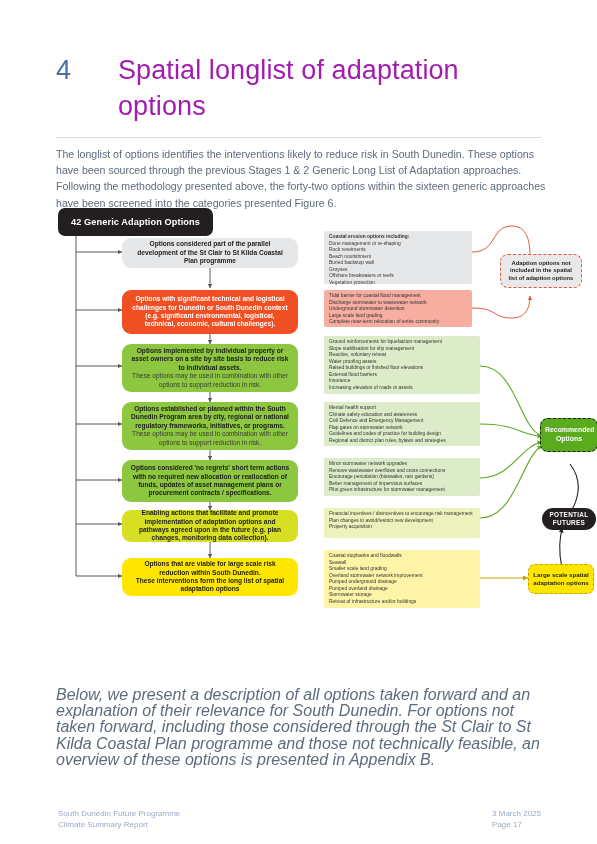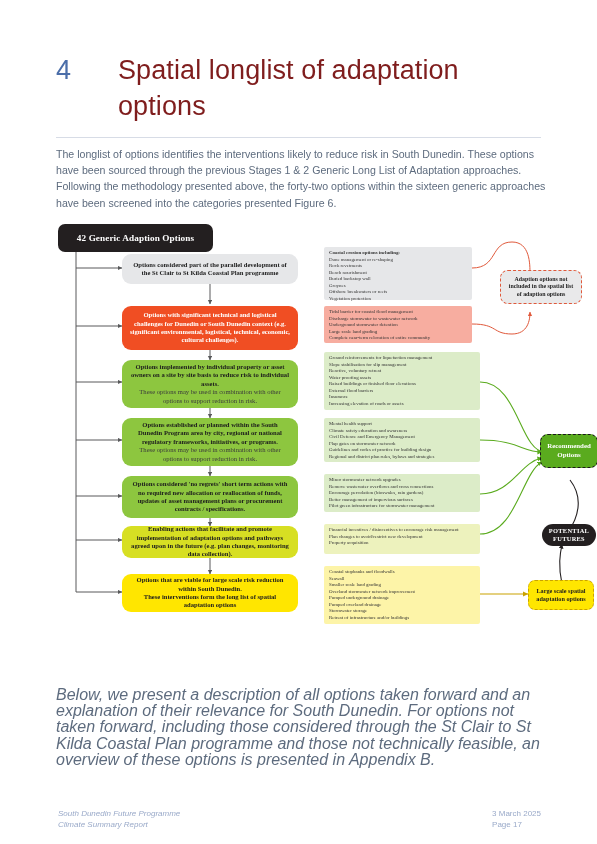--- a/index.html
+++ b/index.html
@@ -16,37 +16,37 @@
   
   .heading{
     position:absolute;left:56px;top:52px;width:480px;
     display:flex;align-items:flex-start;
   }
   .h-num{
     font-size:27px;color:#4b6ea9;font-weight:400;
     width:62px;flex:0 0 62px;line-height:36px;
   }
   .h-text{
-    font-size:27px;color:#7f1d1d;font-weight:400;line-height:36px;
+    font-size:27px;color:#a21caf;font-weight:400;line-height:36px;
     letter-spacing:0.1px;
   }
   .rule{
     position:absolute;left:56px;top:137px;width:485px;height:1px;
     background:#d7dce6;
   }
 
   
   .intro{
     position:absolute;left:56px;top:146px;width:490px;
     font-size:10.6px;line-height:16.2px;color:#5d6b7e;
   }
 
   
   .chart{
-    position:absolute;left:50px;top:222px;width:547px;height:410px;font-family:Liberation Serif, serif;
+    position:absolute;left:50px;top:206px;width:547px;height:410px;
   }
   .svg-layer{position:absolute;left:0;top:0;width:547px;height:410px;}
 
   .node{
     position:absolute;box-sizing:border-box;
     display:flex;flex-direction:column;justify-content:center;
     text-align:center;
   }
   .title-chip{
     left:8px;top:2px;width:155px;height:28px;
@@ -110,21 +110,21 @@
     font-size:10.4px;line-height:16px;color:#8b9cc4;
   }
   .body2{
     position:absolute;left:56px;top:687px;width:492px;
     font-size:16px;line-height:16.2px;color:#5d6b7e;font-style:italic;
   }
 
   
   .footer-left{
     position:absolute;left:58px;top:808px;
-    font-size:8px;line-height:11px;color:#9aaac9;font-style:italic;
+    font-size:8px;line-height:11px;color:#9aaac9;
   }
   .footer-right{
     position:absolute;right:56px;top:808px;text-align:left;
     font-size:8px;line-height:11px;color:#9aaac9;
   }
 </style>
 </head>
 <body>
 
 <div class="page">

